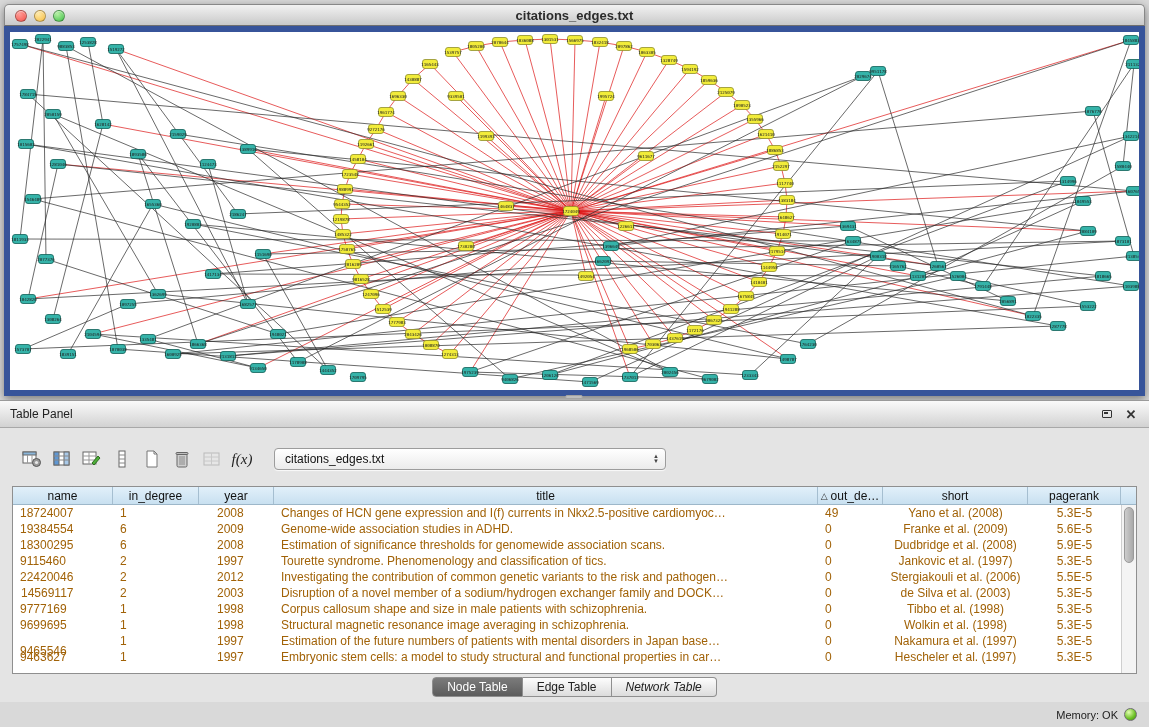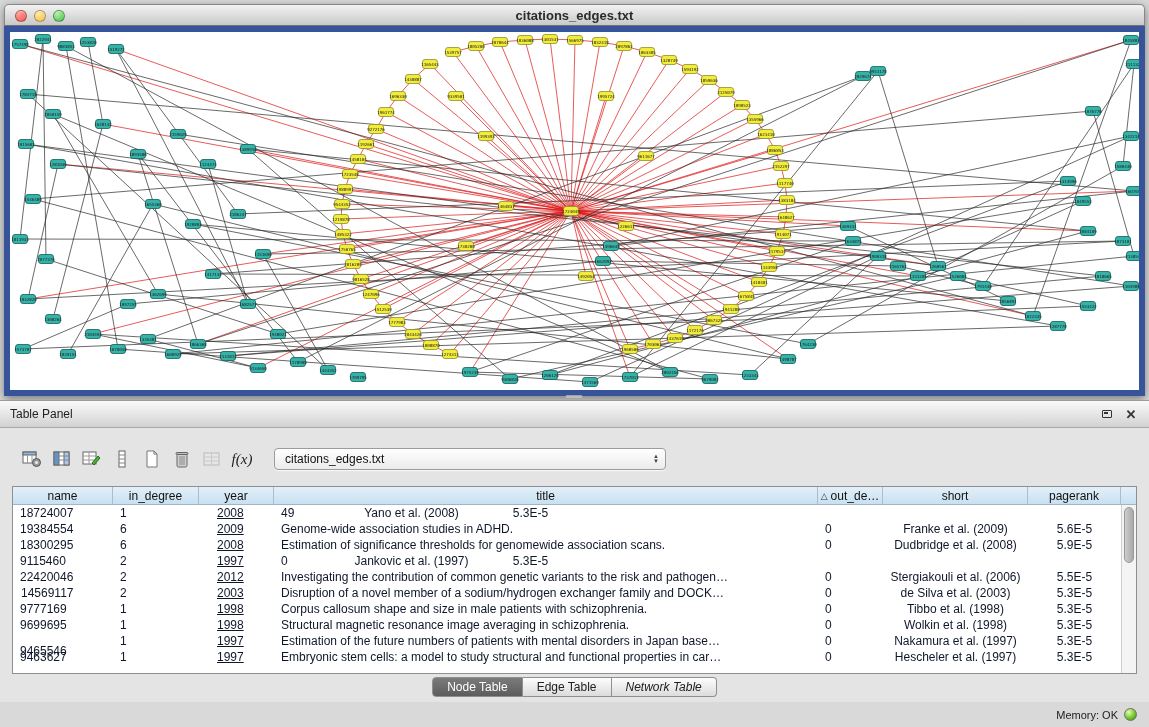--- a/index.html
+++ b/index.html
@@ -49,24 +49,24 @@
 
   .table-area{position:absolute;top:85px;left:12px;right:12px;height:188px;
     background:#fff;border:1px solid #8f8f8f;}
   .thead{display:flex;height:18px;background:linear-gradient(#e2f0fa,#c8e0f0);
     border-bottom:1px solid #9db7c9;padding-right:15px;}
   .th{display:flex;align-items:center;justify-content:center;font-size:12px;color:#111;
     border-right:1px solid #a5bed0;overflow:hidden;white-space:nowrap;}
   .th.flex{flex:1;}
   .sort-tri{font-size:9px;margin-right:3px;color:#333;}
   .tbody{position:absolute;top:18px;left:0;right:15px;bottom:0;overflow:hidden;}
-  .tr{display:flex;height:16px;align-items:center;font-size:12px;color:#0f172a;background:#fff;}
+  .tr{display:flex;height:16px;align-items:center;font-size:12px;color:#a16207;background:#fff;}
   .td{overflow:hidden;white-space:nowrap;padding:0 4px;}
   .td.al{text-align:left;padding-left:7px;}
-  .td.yearpad{padding-left:18px;text-decoration:underline;}
+  .td.yearpad{padding-left:18px;}
   .td.ac{text-align:center;}
   .td.flex{flex:1;}
   .vscroll{position:absolute;top:18px;right:0;width:15px;bottom:0;background:#f4f4f4;
     border-left:1px solid #cfcfcf;}
   .vthumb{position:absolute;top:2px;left:2px;width:10px;height:56px;border-radius:6px;
     background:linear-gradient(90deg,#cdcdcd,#a9a9a9);border:1px solid #9a9a9a;}
 
   .tab-bar{position:absolute;top:276px;left:0;right:0;display:flex;justify-content:center;}
   .seg{height:20px;padding:0 14px;font-size:12px;display:flex;align-items:center;
     background:linear-gradient(#fdfdfd,#dcdcdc);border:1px solid #8f8f8f;border-left:none;color:#222;}
@@ -709,20 +709,21 @@
         </div>
         <div class="th" style="width: 93px;">
           <span>pagerank</span>
         </div>
       </div>
     <div class="tbody" id="table-body">
         <div class="tr">
           <div class="td al" style="width: 100px;">18724007</div>
           <div class="td al" style="width: 86px;">1</div>
           <div class="td yearpad" style="width: 75px;">2008</div>
+          <div class="td al flex">Changes of HCN gene expression and I(f) currents in Nkx2.5-positive cardiomyoc…</div>
           <div class="td al" style="width: 65px;">49</div>
           <div class="td ac" style="width: 145px;">Yano et al. (2008)</div>
           <div class="td ac" style="width: 93px;">5.3E-5</div>
         </div>
         <div class="tr">
           <div class="td al" style="width: 100px;">19384554</div>
           <div class="td al" style="width: 86px;">6</div>
           <div class="td yearpad" style="width: 75px;">2009</div>
           <div class="td al flex">Genome-wide association studies in ADHD.</div>
           <div class="td al" style="width: 65px;">0</div>
@@ -735,20 +736,21 @@
           <div class="td yearpad" style="width: 75px;">2008</div>
           <div class="td al flex">Estimation of significance thresholds for genomewide association scans.</div>
           <div class="td al" style="width: 65px;">0</div>
           <div class="td ac" style="width: 145px;">Dudbridge et al. (2008)</div>
           <div class="td ac" style="width: 93px;">5.9E-5</div>
         </div>
         <div class="tr">
           <div class="td al" style="width: 100px;">9115460</div>
           <div class="td al" style="width: 86px;">2</div>
           <div class="td yearpad" style="width: 75px;">1997</div>
+          <div class="td al flex">Tourette syndrome. Phenomenology and classification of tics.</div>
           <div class="td al" style="width: 65px;">0</div>
           <div class="td ac" style="width: 145px;">Jankovic et al. (1997)</div>
           <div class="td ac" style="width: 93px;">5.3E-5</div>
         </div>
         <div class="tr">
           <div class="td al" style="width: 100px;">22420046</div>
           <div class="td al" style="width: 86px;">2</div>
           <div class="td yearpad" style="width: 75px;">2012</div>
           <div class="td al flex">Investigating the contribution of common genetic variants to the risk and pathogen…</div>
           <div class="td al" style="width: 65px;">0</div>

